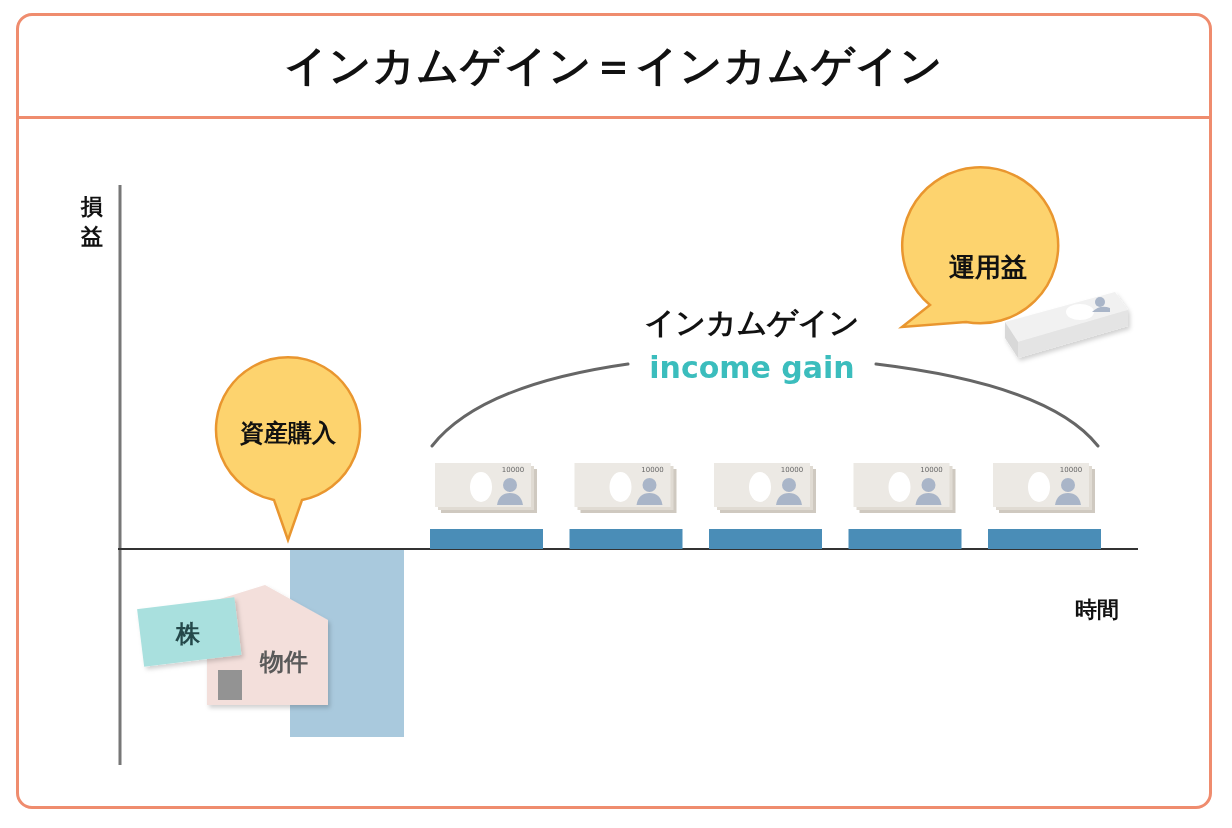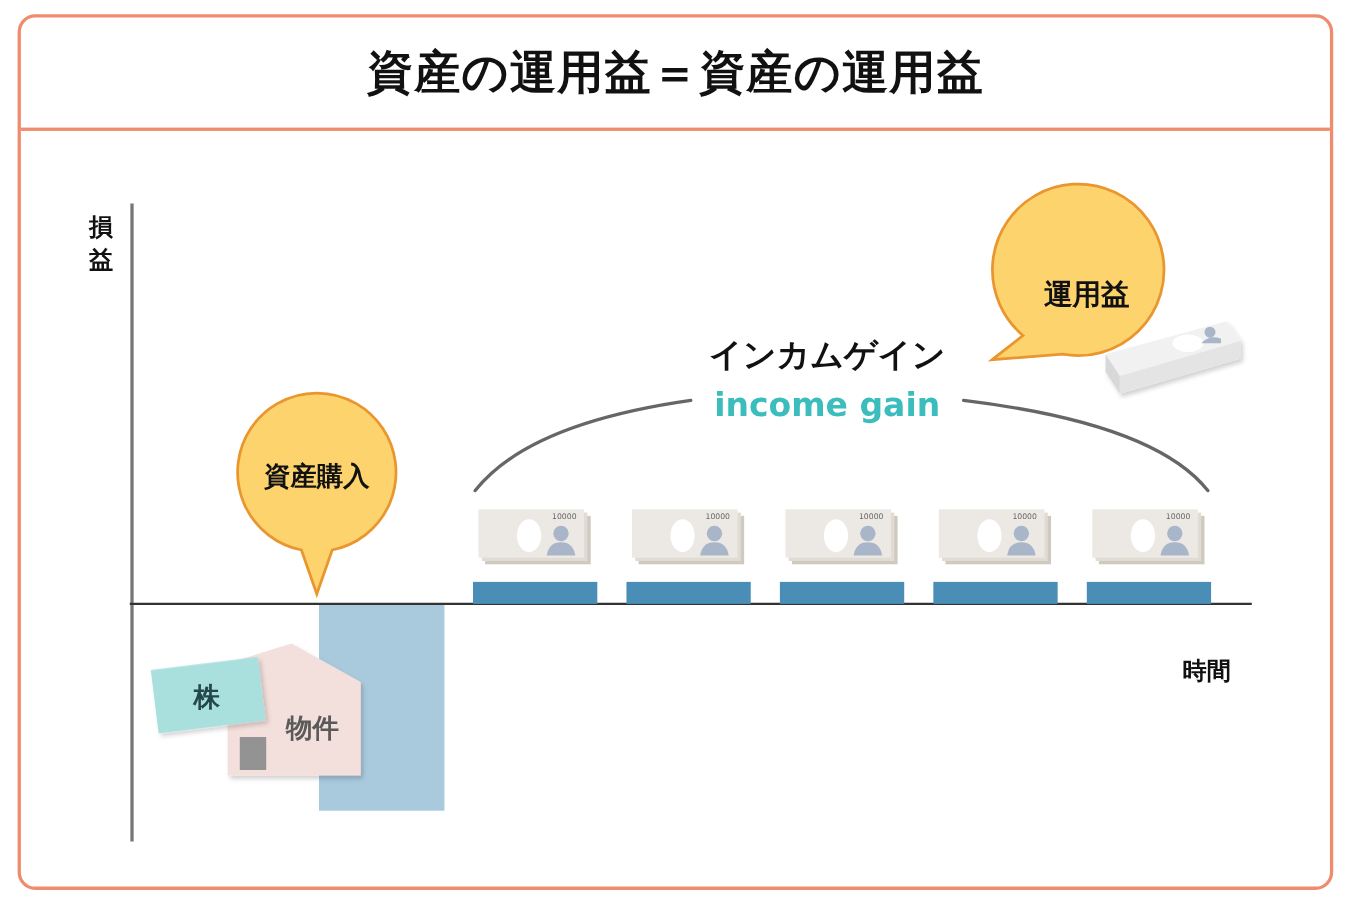--- a/index.html
+++ b/index.html
@@ -11,21 +11,21 @@
                border-bottom: 3px solid #ef8c6e; display: flex; align-items: center; justify-content: center; }
   .title { font-size: 42px; font-weight: bold; color: #111; letter-spacing: 1px; }
   svg.diagram { position: absolute; left: 0; top: 0; }
   .lbl { font-family: "DejaVu Sans", sans-serif; font-weight: bold; }
 </style>
 </head>
 <body>
 
 <div class="frame">
   <div class="title-bar">
-    <span class="title">資産の運用益＝資産の運用益</span>
+    <span class="title">インカムゲイン＝インカムゲイン</span>
   </div>
 </div>
 
 <svg class="diagram" width="1232" height="828" viewBox="0 0 1232 828">
   <defs>
     <filter id="sh" x="-20%" y="-20%" width="140%" height="140%">
       <feDropShadow dx="2" dy="3" stdDeviation="2" flood-color="#000" flood-opacity="0.18"></feDropShadow>
     </filter>
     <g id="banknote">
       <rect x="6" y="6" width="96" height="44" fill="#cfc9c0"></rect>

